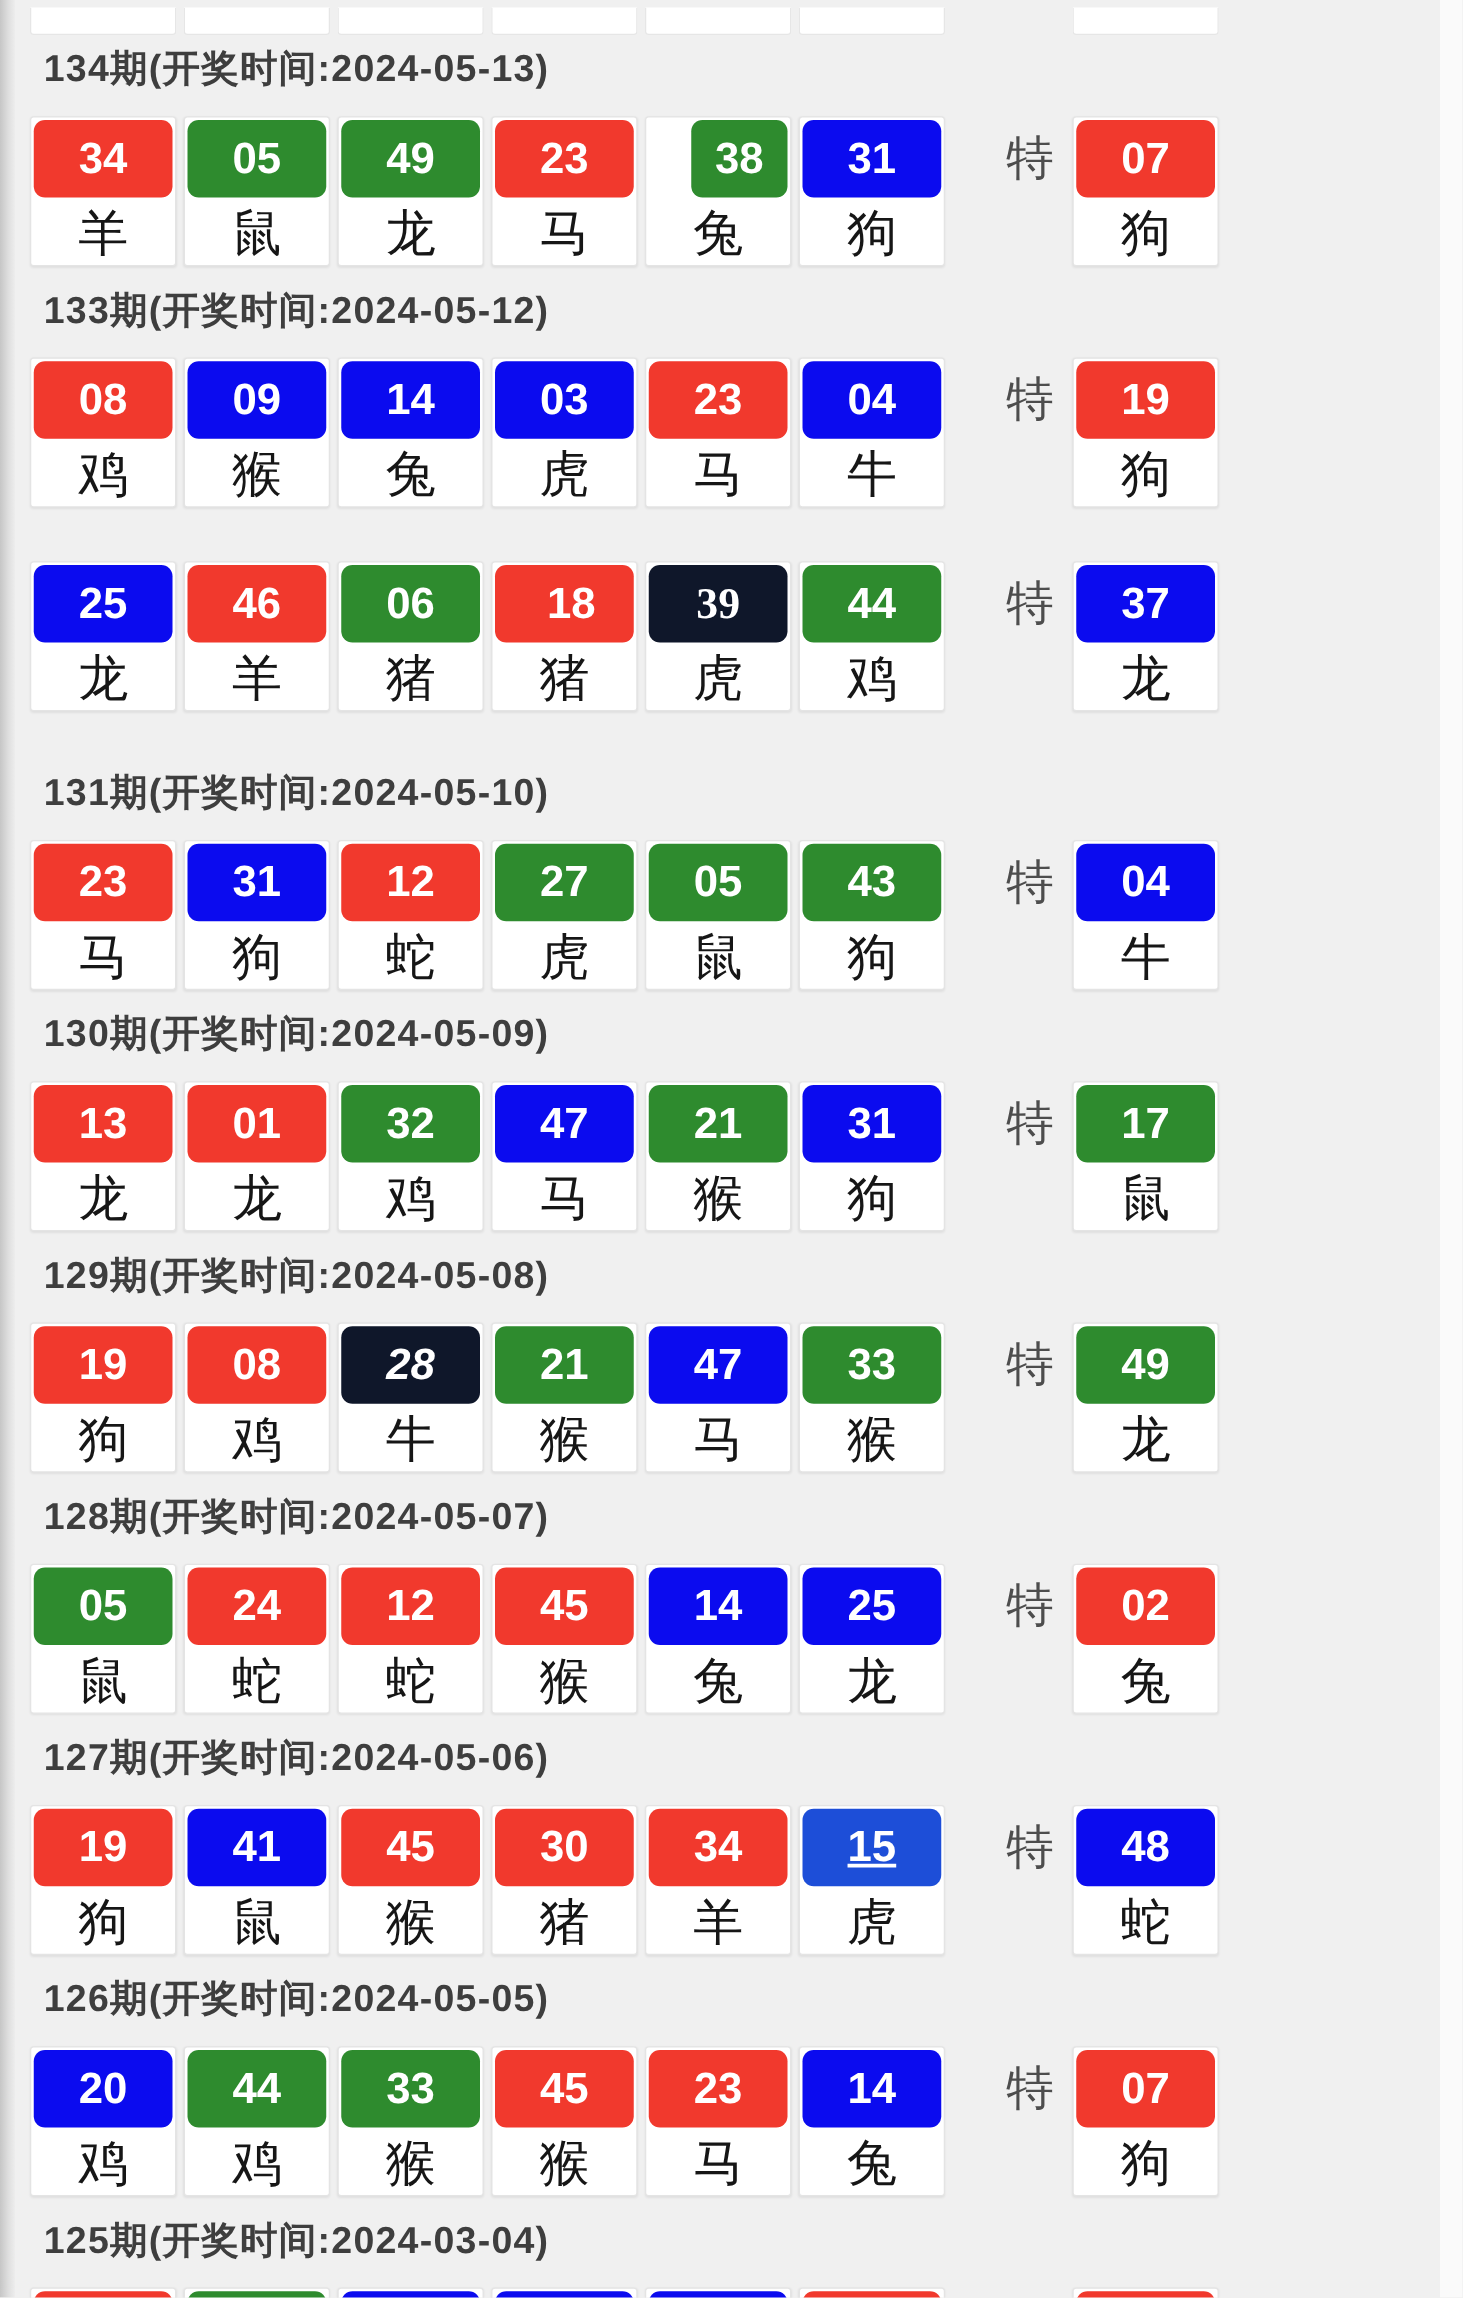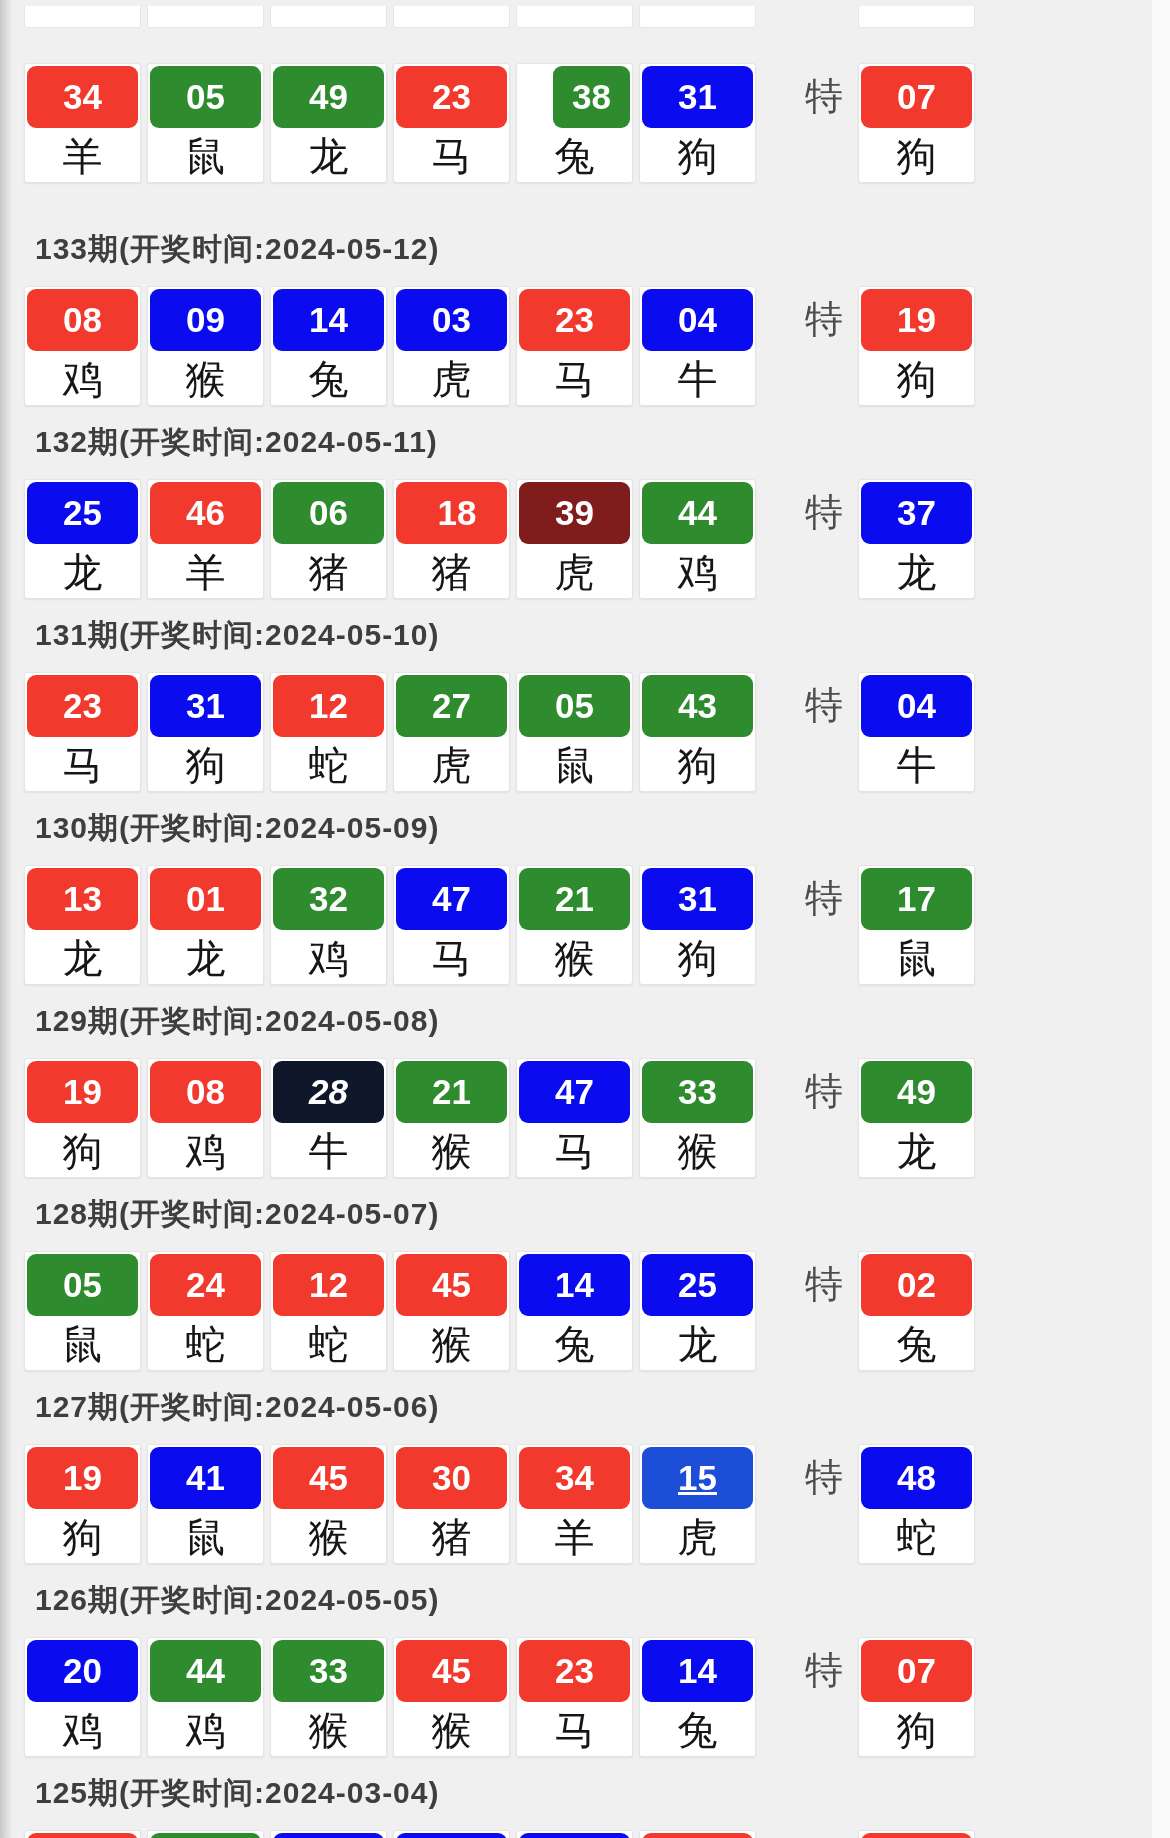--- a/index.html
+++ b/index.html
@@ -124,20 +124,21 @@
     <div class="ghost-cell"></div>
     <div class="ghost-cell"></div>
     <div class="ghost-cell"></div>
     <div class="ghost-cell"></div>
     <div class="ghost-cell"></div>
     <div class="ghost-gap"></div>
     <div class="ghost-cell ghost-special"></div>
   </div>
   <div id="periods">
   <section class="period">
+    <h2 class="period-title">134期(开奖时间:2024-05-13)</h2>
     <div class="row">
   <div class="cell">
     <div class="ball" style="background: rgb(241, 57, 45);">34</div>
     <div class="zodiac">羊</div>
   </div>
 
   <div class="cell">
     <div class="ball" style="background: rgb(46, 139, 46);">05</div>
     <div class="zodiac">鼠</div>
   </div>
@@ -203,21 +204,20 @@
   </div>
 <div class="te">特</div>
   <div class="cell special">
     <div class="ball" style="background: rgb(241, 57, 45);">19</div>
     <div class="zodiac">狗</div>
   </div>
 </div>
   </section>
 
   <section class="period">
-    <h2 class="period-title">132期(开奖时间:2024-05-11)</h2>
     <div class="row">
   <div class="cell">
     <div class="ball" style="background: rgb(11, 11, 239);">25</div>
     <div class="zodiac">龙</div>
   </div>
 
   <div class="cell">
     <div class="ball" style="background: rgb(241, 57, 45);">46</div>
     <div class="zodiac">羊</div>
   </div>
@@ -226,21 +226,21 @@
     <div class="ball" style="background: rgb(46, 139, 46);">06</div>
     <div class="zodiac">猪</div>
   </div>
 
   <div class="cell">
     <div class="ball" style="background: rgb(241, 57, 45); padding-left: 11px;">18</div>
     <div class="zodiac">猪</div>
   </div>
 
   <div class="cell">
-    <div class="ball" style="background: #7f1d1d;">39</div>
+    <div class="ball" style="background: #0f172a; font-family: Liberation Serif, serif;">39</div>
     <div class="zodiac">虎</div>
   </div>
 
   <div class="cell">
     <div class="ball" style="background: rgb(46, 139, 46);">44</div>
     <div class="zodiac">鸡</div>
   </div>
 <div class="te">特</div>
   <div class="cell special">
     <div class="ball" style="background: rgb(11, 11, 239);">37</div>

